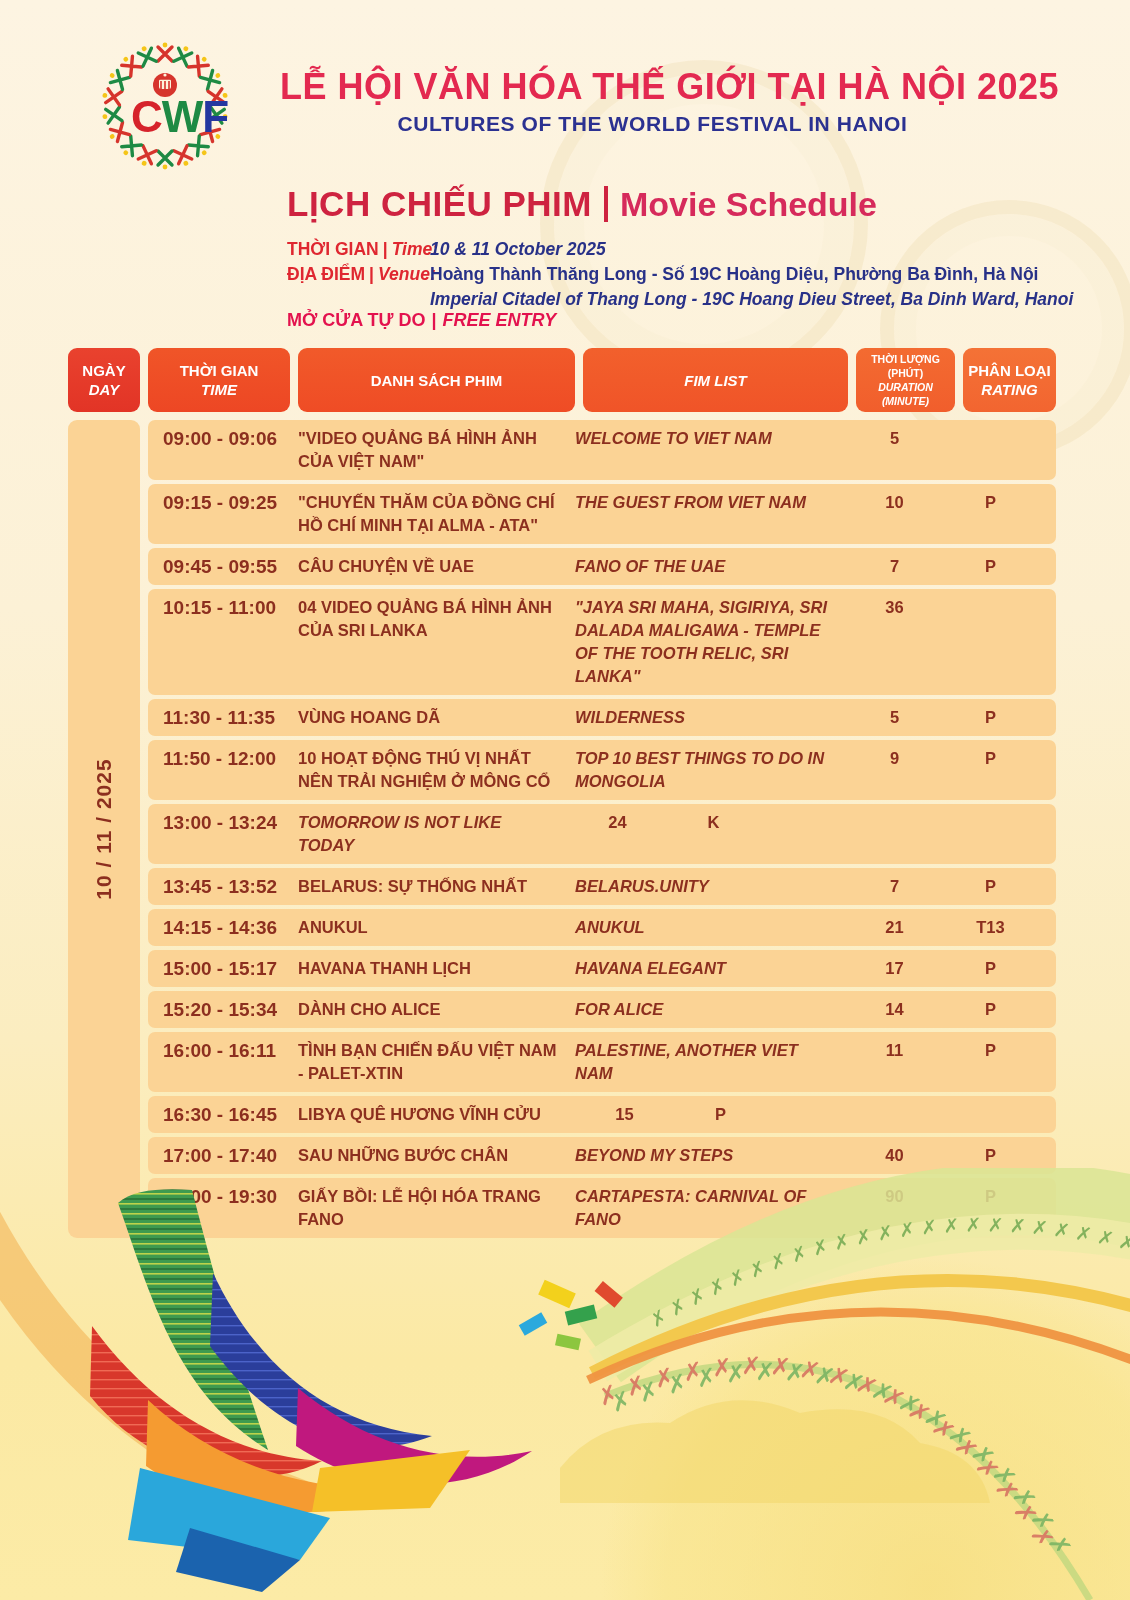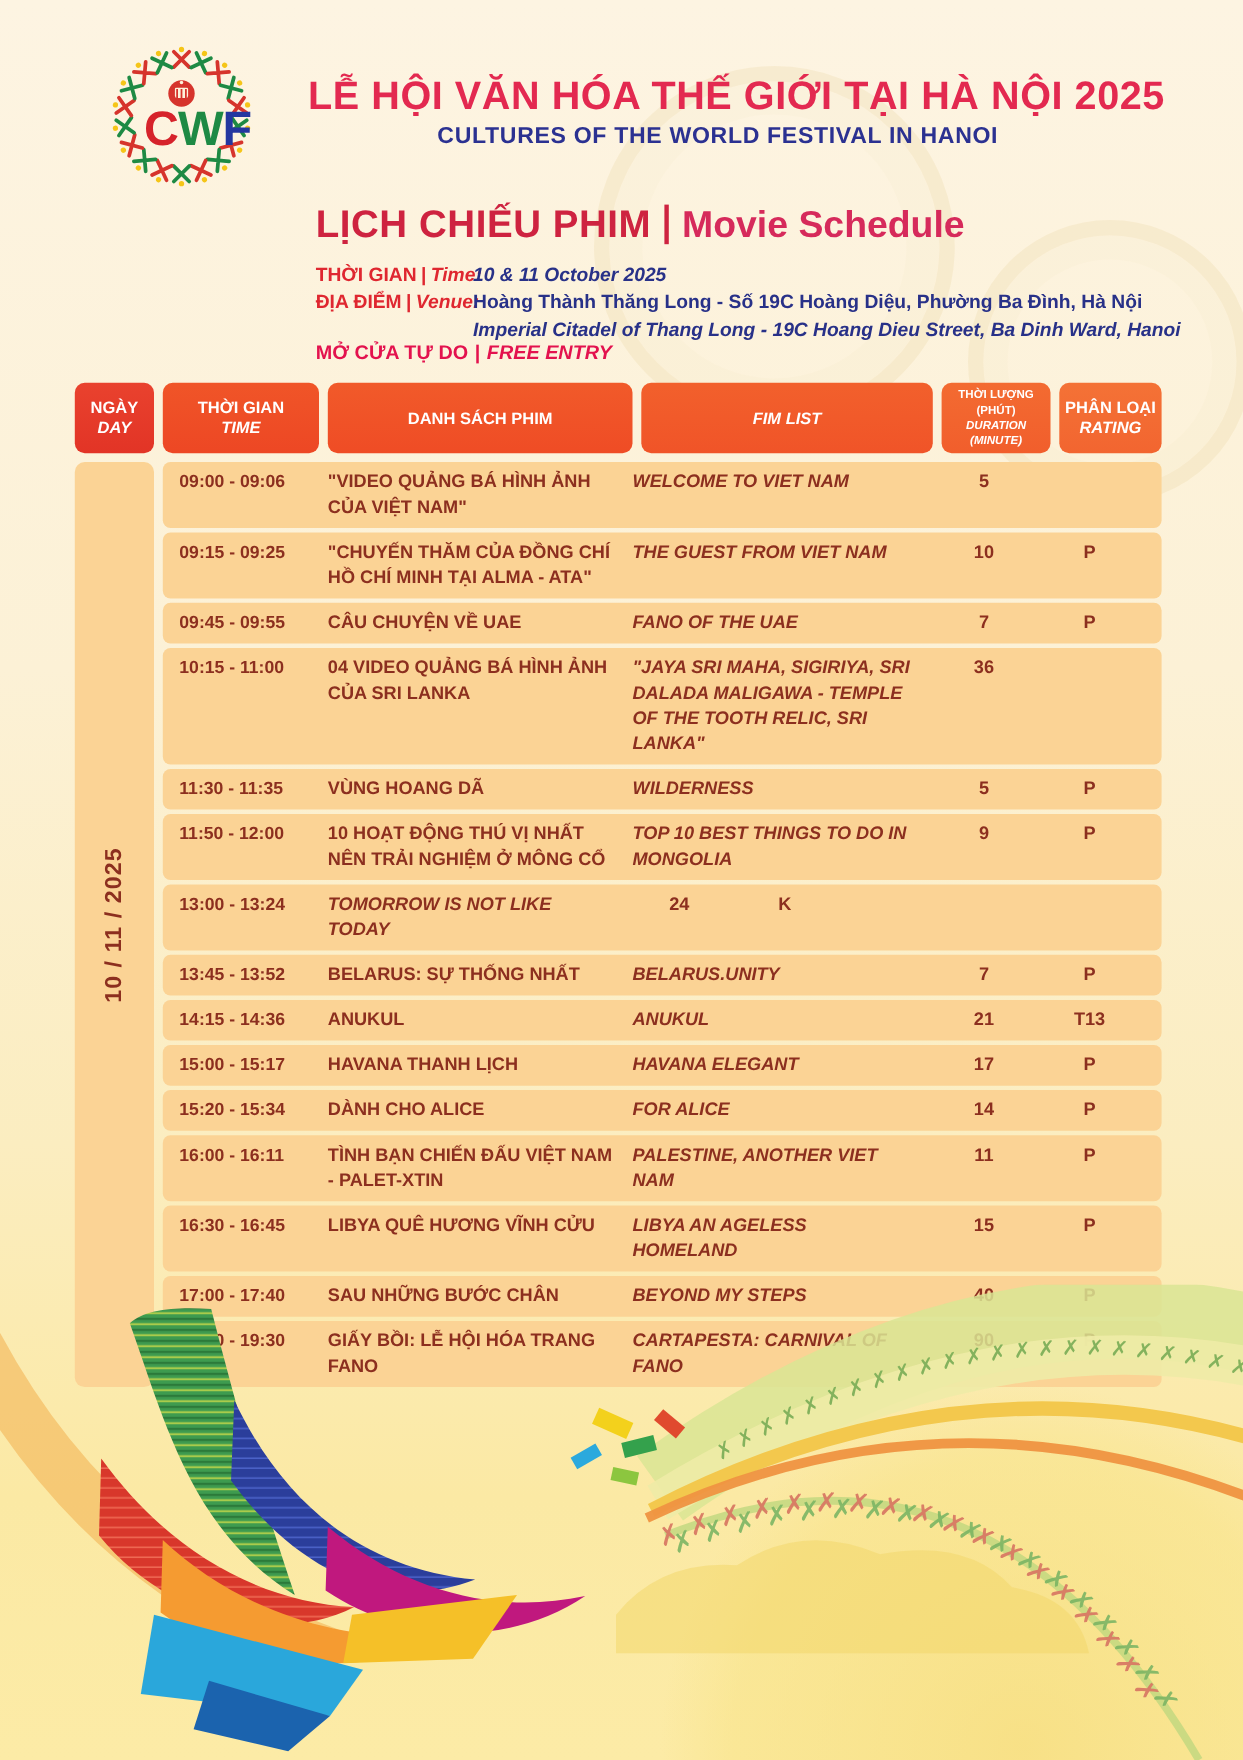--- a/index.html
+++ b/index.html
@@ -55,21 +55,21 @@
   .th-rate{width:93px;background:linear-gradient(180deg,#F47236,#F26530);}
 
   .tbody{display:flex;gap:8px;margin-top:8px;align-items:stretch;}
   .day-col{width:72px;flex:0 0 72px;background:#FBD395;border-radius:9px;position:relative;}
   .day-col span{position:absolute;top:50%;left:50%;transform:translate(-50%,-50%) rotate(-90deg);
       white-space:nowrap;font-size:21px;font-weight:bold;color:#8C2F1F;letter-spacing:1px;}
   .rows{display:flex;flex-direction:column;gap:4px;width:908px;}
   .row{background:#FBD395;border-radius:7px;display:flex;align-items:flex-start;
       padding:7px 0;min-height:23px;}
   .c{color:#8C2F1F;font-weight:bold;font-size:16.5px;line-height:23px;}
-  .c-time{width:150px;flex:0 0 150px;padding-left:15px;box-sizing:border-box;font-size:16px;}
+  .c-time{width:150px;flex:0 0 150px;padding-left:15px;box-sizing:border-box;font-size:19px;}
   .c-vn{width:277px;flex:0 0 277px;padding-right:18px;box-sizing:border-box;}
   .c-en{width:270px;flex:0 0 270px;padding-right:14px;box-sizing:border-box;font-style:italic;}
   .c-dur{width:99px;flex:0 0 99px;text-align:center;}
   .c-rate{width:93px;flex:0 0 93px;text-align:center;}
 
   
   .footer-art{position:absolute;left:0;bottom:0;width:1130px;height:432px;pointer-events:none;}
 </style>
 </head>
 <body>
@@ -264,21 +264,20 @@
         <div class="row">
           <div class="c c-time">16:00 - 16:11</div>
           <div class="c c-vn">TÌNH BẠN CHIẾN ĐẤU VIỆT NAM - PALET-XTIN</div>
           <div class="c c-en">PALESTINE, ANOTHER VIET NAM</div>
           <div class="c c-dur">11</div>
           <div class="c c-rate">P</div>
         </div>
         <div class="row">
           <div class="c c-time">16:30 - 16:45</div>
           <div class="c c-vn">LIBYA QUÊ HƯƠNG VĨNH CỬU</div>
-          <div class="c c-en">LIBYA AN AGELESS HOMELAND</div>
           <div class="c c-dur">15</div>
           <div class="c c-rate">P</div>
         </div>
         <div class="row">
           <div class="c c-time">17:00 - 17:40</div>
           <div class="c c-vn">SAU NHỮNG BƯỚC CHÂN</div>
           <div class="c c-en">BEYOND MY STEPS</div>
           <div class="c c-dur">40</div>
           <div class="c c-rate">P</div>
         </div>

